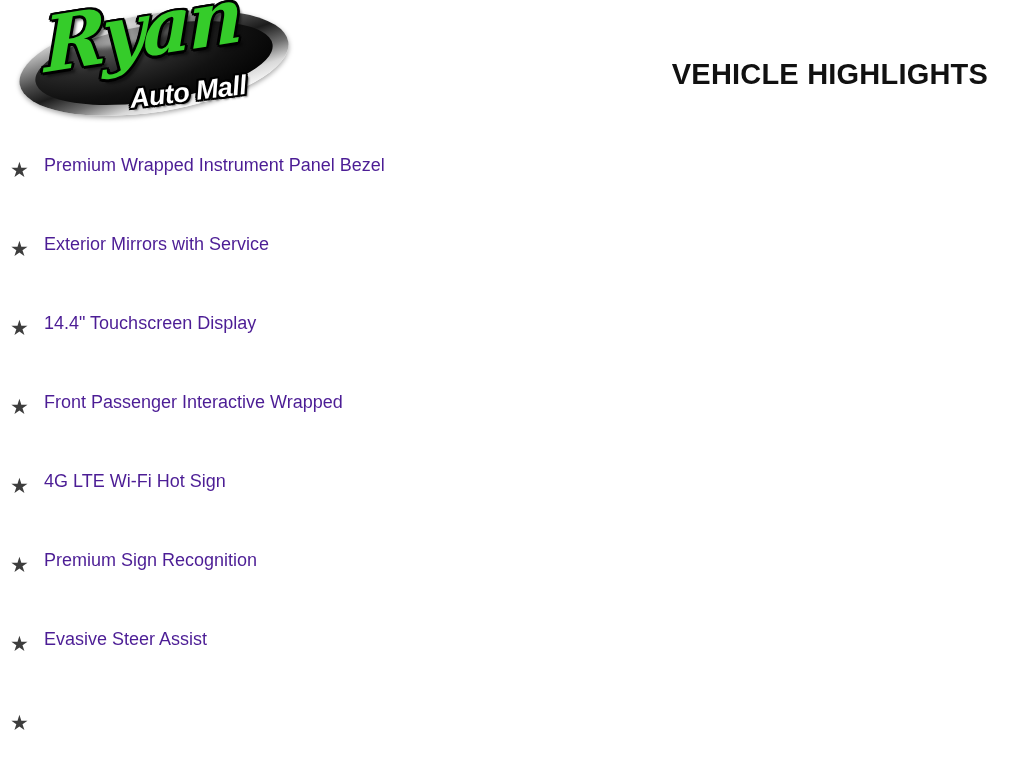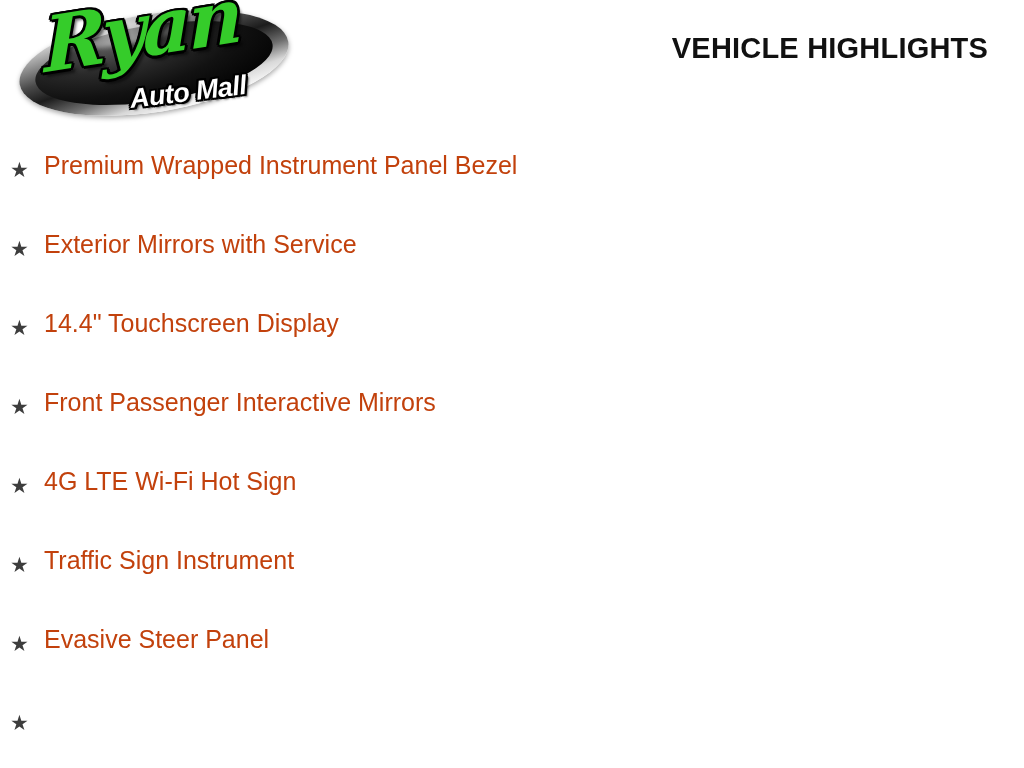--- a/index.html
+++ b/index.html
@@ -127,21 +127,21 @@
       -2px 0 0 #000, 2px 0 0 #000, 0 -2px 0 #000, 0 2px 0 #000,
       -2px -2px 0 #000, 2px -2px 0 #000, -2px 2px 0 #000, 2px 2px 0 #000,
       3px 3px 2px rgba(0,0,0,0.5);
     white-space: nowrap;
   }
 
   
   #page-title {
     position: absolute;
     right: 36px;
-    top: 32px;
+    top: 58px;
     font-family: "Liberation Sans", sans-serif;
     font-weight: bold;
     font-size: 29px;
     line-height: 32px;
     color: #111111;
     letter-spacing: 0.2px;
     text-align: right;
     white-space: nowrap;
   }
 
@@ -167,23 +167,23 @@
     left: 10px;
     top: 10px;
     width: 24px;
     font-size: 21px;
     line-height: 24px;
     color: #3d3d3d;
     text-align: left;
   }
   .highlight-label {
     font-family: "Liberation Sans", sans-serif;
-    font-size: 25px;
+    font-size: 18px;
     line-height: 34px;
-    color: #c2410c;
+    color: #4c1d95;
     white-space: nowrap;
   }
 </style>
 </head>
 <body>
 
 <div id="header">
 
   <div id="logo">
     <div id="logo-ellipse-wrap">
@@ -206,30 +206,30 @@
   <li class="highlight-item">
     <span class="highlight-bullet">★</span>
     <span class="highlight-label">Exterior Mirrors with Service</span>
   </li>
   <li class="highlight-item">
     <span class="highlight-bullet">★</span>
     <span class="highlight-label">14.4" Touchscreen Display</span>
   </li>
   <li class="highlight-item">
     <span class="highlight-bullet">★</span>
-    <span class="highlight-label">Front Passenger Interactive Mirrors</span>
+    <span class="highlight-label">Front Passenger Interactive Wrapped</span>
   </li>
   <li class="highlight-item">
     <span class="highlight-bullet">★</span>
     <span class="highlight-label">4G LTE Wi-Fi Hot Sign</span>
   </li>
   <li class="highlight-item">
     <span class="highlight-bullet">★</span>
-    <span class="highlight-label">Traffic Sign Instrument</span>
-  </li>
-  <li class="highlight-item">
-    <span class="highlight-bullet">★</span>
-    <span class="highlight-label">Evasive Steer Panel</span>
+    <span class="highlight-label">Premium Sign Recognition</span>
+  </li>
+  <li class="highlight-item">
+    <span class="highlight-bullet">★</span>
+    <span class="highlight-label">Evasive Steer Assist</span>
   </li>
   <li class="highlight-item">
     <span class="highlight-bullet">★</span>
   </li>
 </ul>
 
 </body></html>

